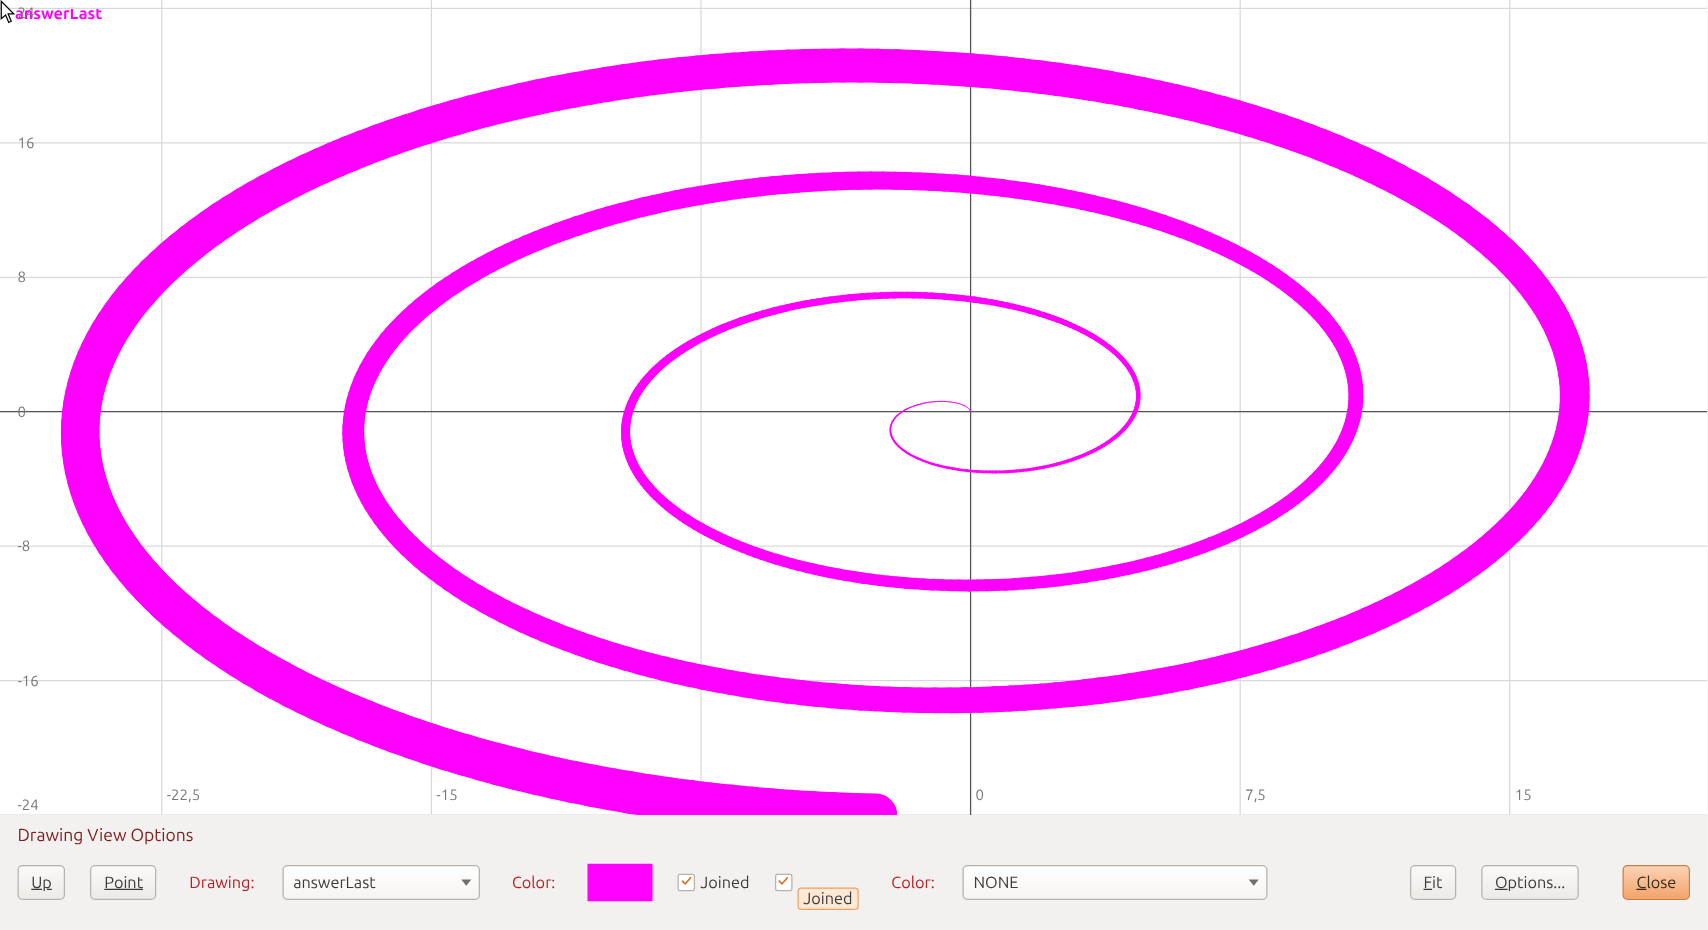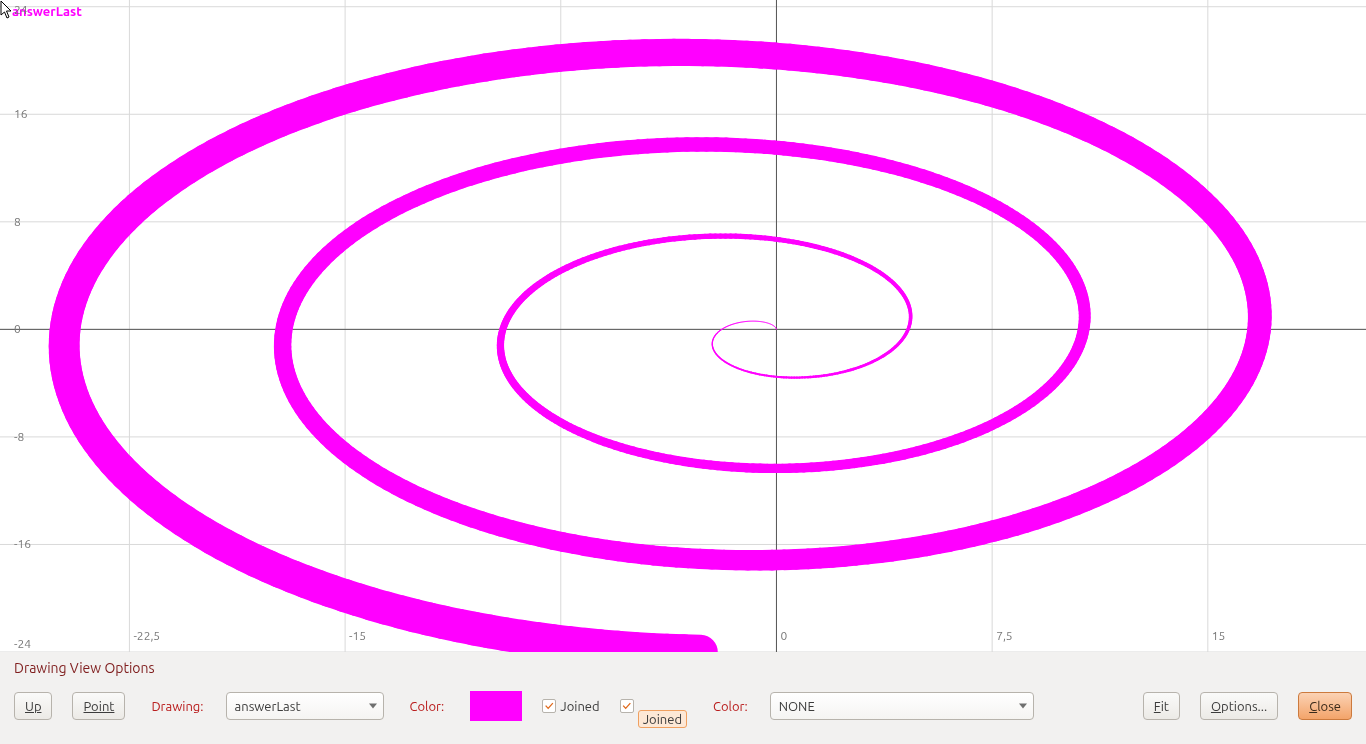--- a/index.html
+++ b/index.html
@@ -79,20 +79,21 @@
     font-size: 13px;
     cursor: pointer;
     box-sizing: border-box;
     user-select: none;
   }
   .btn u { text-decoration: underline; }
   .btn.primary {
     background: linear-gradient(#fbd2b4, #f3a46a);
     border-color: #cc7a3d;
     color: #3a2a1a;
+    margin-left: 15px;
   }
 
   .static-label {
     padding: 0 2px 0 6px;
     color: #b91c1c;
   }
 
   .combo {
     position: relative;
     display: inline-flex;
@@ -109,21 +110,21 @@
     right: 6px;
     top: 50%;
     transform: translateY(-50%);
     width: 0; height: 0;
     border-left: 4px solid transparent;
     border-right: 4px solid transparent;
     border-top: 5px solid #6f6f6f;
   }
   .combo.drawing { width: 158px; }
   .combo.color   { width: 148px; }
-  .combo.point   { width: 264px; }
+  .combo.point   { width: 244px; }
 
   .swatch {
     width: 52px;
     height: 30px;
     margin-left: 4px;
   }
 
   .chk-wrap {
     display: inline-flex;
     align-items: center;

